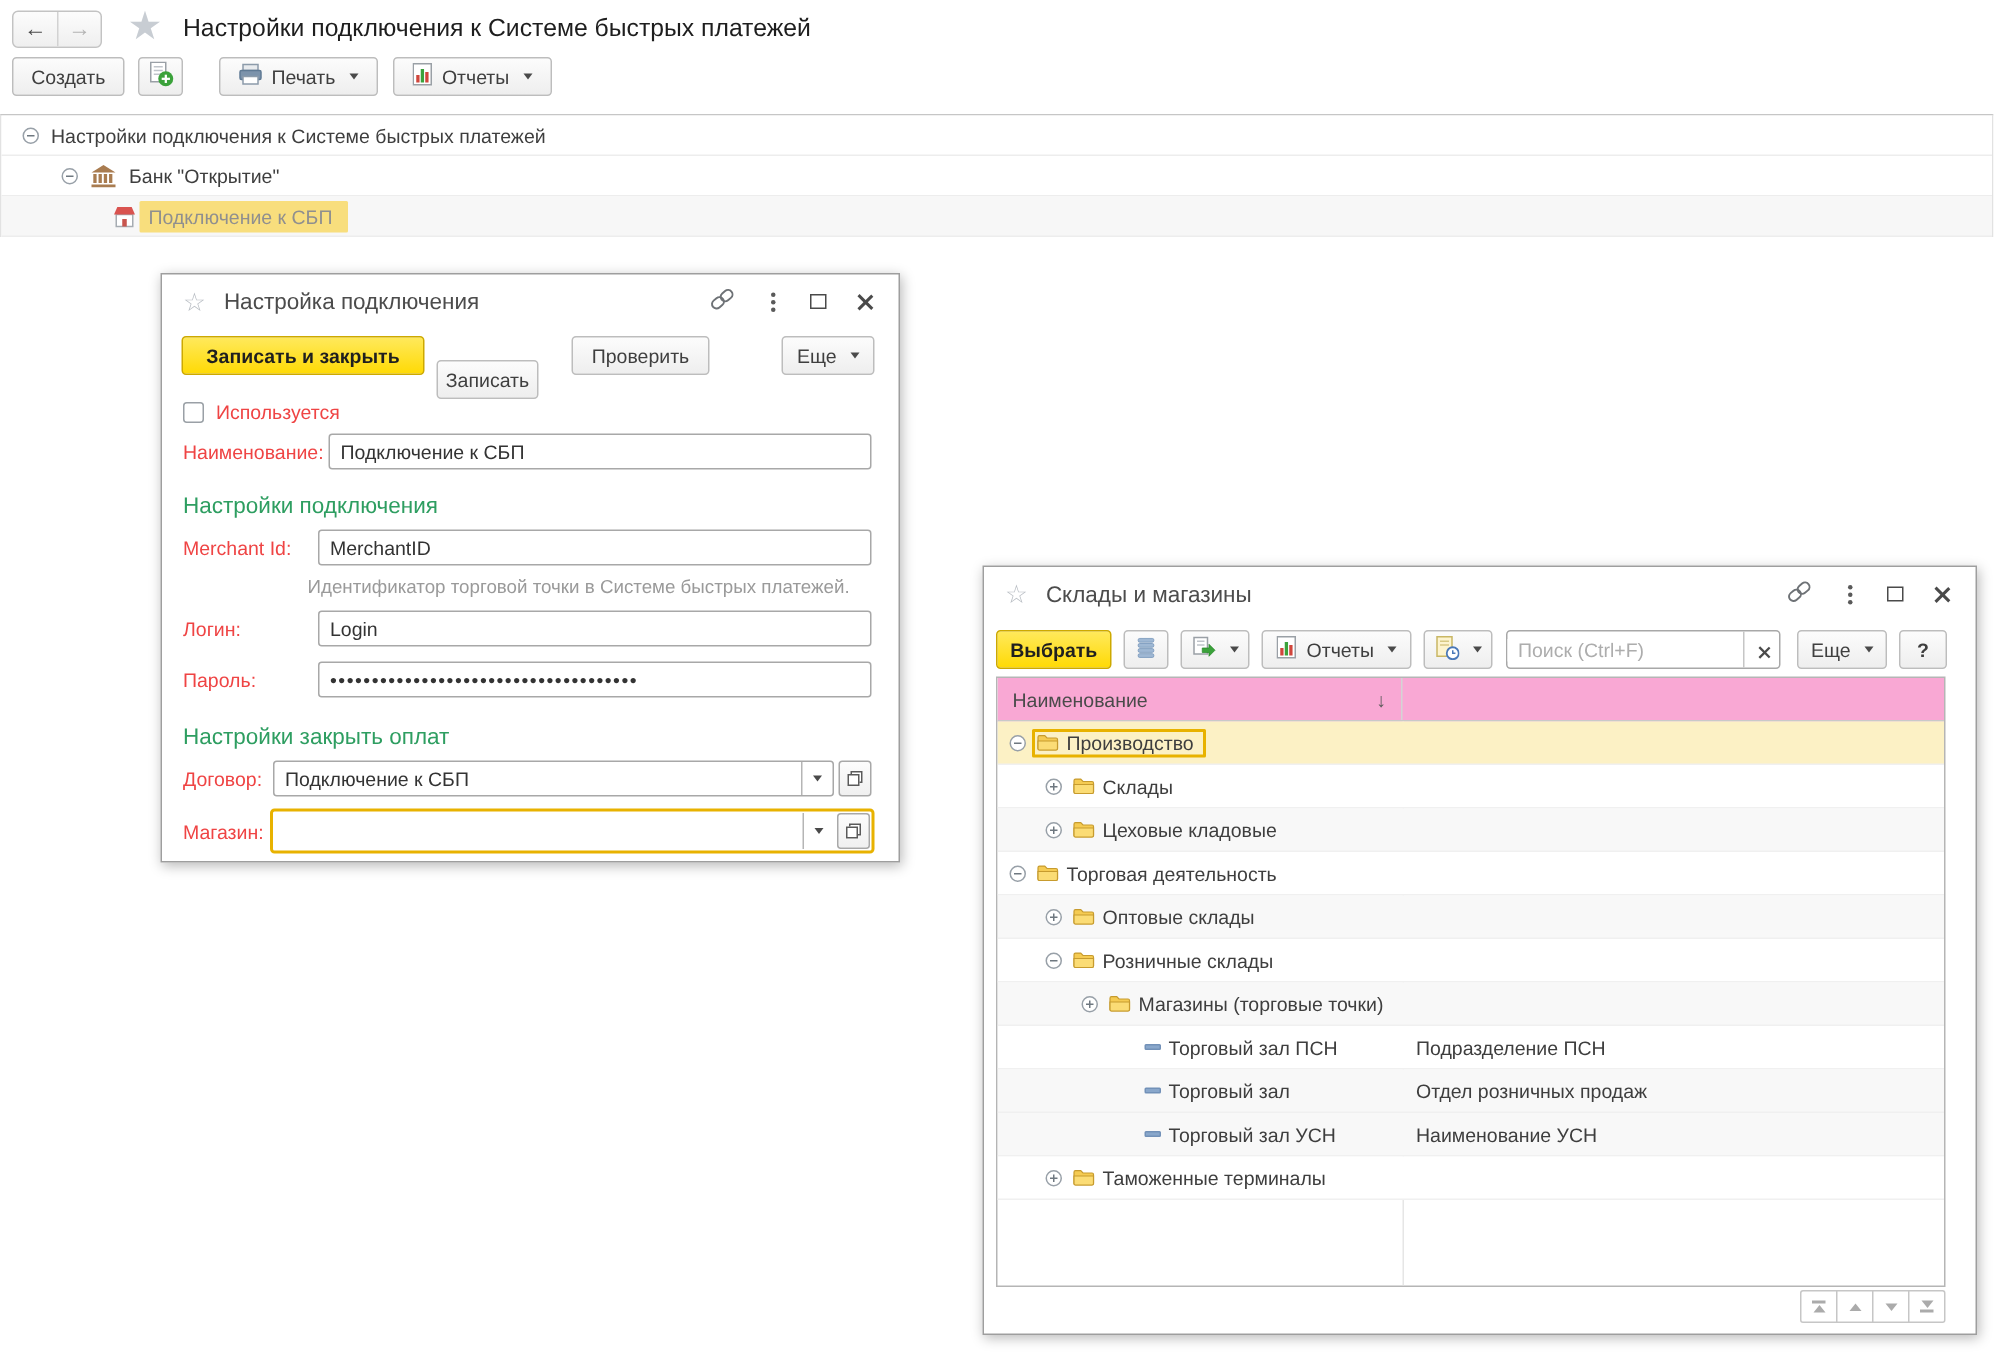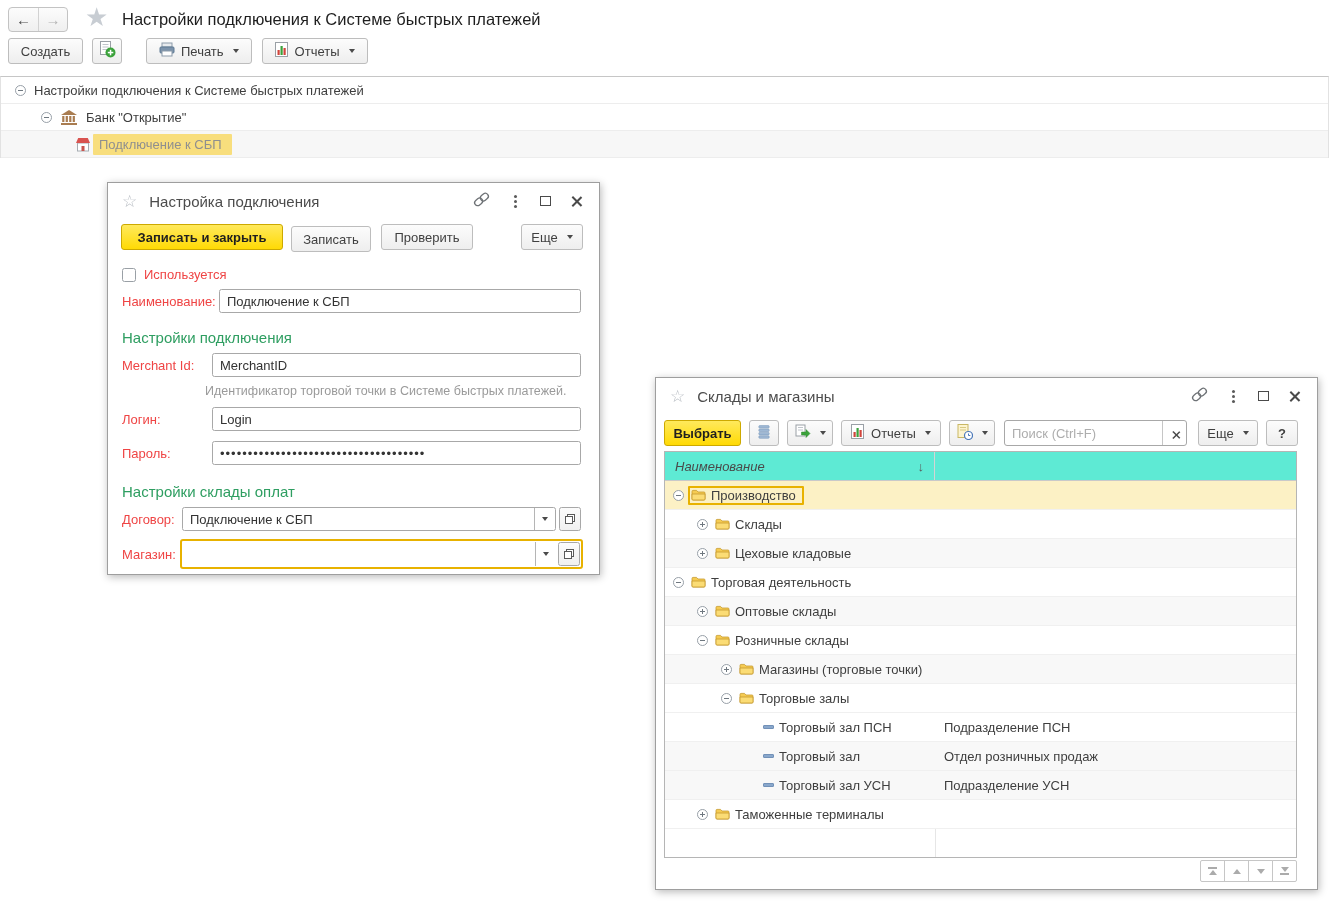--- a/index.html
+++ b/index.html
@@ -74,21 +74,21 @@
   #dlg1 .cmdbar { position:absolute; left:0; top:36px; width:100%; height:38px; }
   #dlg1 .row { position:absolute; display:flex; align-items:center; }
   
   #dlg2 { left:655px; top:377px; width:663px; height:513px; }
   #dlg2 .toolbar { position:absolute; left:8px; top:40px; right:8px; height:30px; display:flex; align-items:center; }
   .searchbox { display:flex; align-items:center; height:26px; width:183px; border:1px solid #A8A8A8; border-radius:3px; background:#fff; }
   .searchbox input { flex:1; min-width:0; border:none; outline:none; padding:0 7px; font:13px "Liberation Sans",sans-serif; color:#333; }
   .searchbox input::placeholder { color:#ADADAD; }
   .clearbtn { width:24px; align-self:stretch; border-left:1px solid #C6C6C6; display:flex; align-items:center; justify-content:center; color:#8A8A8A; font-size:13px; }
   .tbl { position:absolute; left:8px; top:73px; width:633px; height:407px; border:1px solid #B5B5B5; background:#fff; overflow:hidden; }
-  .thead { display:flex; height:29px; background:#5eead4; border-bottom:1px solid #C9C9C9; align-items:flex-end; color:#4A4A4A;font-style:italic; }
+  .thead { display:flex; height:29px; background:#f9a8d4; border-bottom:1px solid #C9C9C9; align-items:flex-end; color:#4A4A4A; }
   .thc1 { flex:0 0 270px; padding-left:10px; position:relative; height:100%; display:flex; align-items:center; border-right:1px solid #D4D4D4; }
   .sorticon { position:absolute; right:10px; color:#5A5A5A; }
   .thc2 { flex:1; padding-left:9px; }
   .colline { position:absolute; left:270px; top:29px; bottom:0; width:1px; background:#E6E6E6; }
   .trow { display:flex; align-items:center; height:29px; border-bottom:1px solid #F0F0F0; background:#fff; position:relative; }
   .trow.stripe { background:#F8F8F8; }
   .trow.sel { background:#FCF1C5; }
   .ncell { flex:0 0 270px; display:flex; align-items:center; height:100%; }
   .indent { display:inline-block; flex:0 0 auto; }
   .namebox { display:flex; align-items:center; gap:5px; padding:2px 8px 2px 3px; margin-left:4px; }
@@ -194,21 +194,21 @@
               <rect x="9" y="5.5" width="8.5" height="6" rx="3"></rect>
             </g>
           </svg></span>
       <span class="vdots"></span>
       <span class="maxicon"></span>
       <span class="xicon"></span>
     </span>
   </div>
   <div class="cmdbar">
     <button class="btn yellow" style="position:absolute;left:13px;top:5px;width:162px">Записать и закрыть</button>
-    <button class="btn" style="position:absolute;left:183px;top:7px;width:80px">Записать</button>
+    <button class="btn" style="position:absolute;left:183px;top:21px;width:68px">Записать</button>
     <button class="btn" style="position:absolute;left:273px;top:5px;width:92px">Проверить</button>
     <button class="btn" style="position:absolute;right:16px;top:5px;width:62px">
       <span>Еще</span>
         <span class="dd"></span>
     </button>
   </div>
 
   <div class="row" style="left:14px;top:84px;gap:8px">
     <span class="checkbox"></span>
     <span class="flabel">Используется</span>
@@ -238,21 +238,21 @@
     </span>
   </div>
 
   <div class="row" style="left:14px;top:258px;right:18px;height:24px">
     <span class="flabel">Пароль:</span>
     <span class="tfield" style="position:absolute;left:90px;right:0">
       <input style="letter-spacing: 1px;" value="•••••••••••••••••••••••••••••••••••••">
     </span>
   </div>
 
-  <div class="greenhdr" style="position:absolute;left:14px;top:300px">Настройки склады оплат</div>
+  <div class="greenhdr" style="position:absolute;left:14px;top:300px">Настройки закрыть оплат</div>
 
   <div class="row" style="left:14px;top:324px;right:18px;height:24px">
     <span class="flabel">Договор:</span>
     <span style="position:absolute;left:60px;right:0;display:flex;align-items:center">
       <span class="tfield" style="flex:1">
         <input value="Подключение к СБП" style="">
         <span class="choose">
             <span class="dd" style="margin:0"></span>
           </span>
       </span>
@@ -467,37 +467,20 @@
             <path d="M1 2.5 Q1 1.4 2 1.4 H5.5 L7 3 H13 Q14 3 14 4 V10 Q14 11 13 11 H2 Q1 11 1 10 Z" fill="#F5CB52" stroke="#C79B2E" stroke-width="0.8"></path>
             <path d="M1 5 H14 V10 Q14 11 13 11 H2 Q1 11 1 10 Z" fill="#FBDC75" stroke="#C79B2E" stroke-width="0.8"></path>
           </svg>
 
         </span>
         <span class="nlabel">Магазины (торговые точки)</span>
       </span>
     </div>
     <div class="dcell"></div>
   </div>
-        <div class="trow exp-minus icon-folder">
-    <div class="ncell">
-      <span class="indent" style="width: 56px;"></span>
-      <span class="expander"></span>
-      <span class="namebox">
-        <span class="ricon" style="display:inline-flex;align-items:center">
-          <svg class="i-folder" width="15" height="12" viewBox="0 0 15 12">
-            <path d="M1 2.5 Q1 1.4 2 1.4 H5.5 L7 3 H13 Q14 3 14 4 V10 Q14 11 13 11 H2 Q1 11 1 10 Z" fill="#F5CB52" stroke="#C79B2E" stroke-width="0.8"></path>
-            <path d="M1 5 H14 V10 Q14 11 13 11 H2 Q1 11 1 10 Z" fill="#FBDC75" stroke="#C79B2E" stroke-width="0.8"></path>
-          </svg>
-
-        </span>
-        <span class="nlabel">Торговые залы</span>
-      </span>
-    </div>
-    <div class="dcell"></div>
-  </div>
         <div class="trow exp-none icon-item">
     <div class="ncell">
       <span class="indent" style="width: 80px;"></span>
       <span class="expander"></span>
       <span class="namebox">
         <span class="ricon" style="display:inline-flex;align-items:center">
 
           <span class="i-dash"></span>
         </span>
         <span class="nlabel">Торговый зал ПСН</span>
@@ -524,21 +507,21 @@
       <span class="indent" style="width: 80px;"></span>
       <span class="expander"></span>
       <span class="namebox">
         <span class="ricon" style="display:inline-flex;align-items:center">
 
           <span class="i-dash"></span>
         </span>
         <span class="nlabel">Торговый зал УСН</span>
       </span>
     </div>
-    <div class="dcell">Подразделение УСН</div>
+    <div class="dcell">Наименование УСН</div>
   </div>
         <div class="trow exp-plus icon-folder">
     <div class="ncell">
       <span class="indent" style="width: 32px;"></span>
       <span class="expander"></span>
       <span class="namebox">
         <span class="ricon" style="display:inline-flex;align-items:center">
           <svg class="i-folder" width="15" height="12" viewBox="0 0 15 12">
             <path d="M1 2.5 Q1 1.4 2 1.4 H5.5 L7 3 H13 Q14 3 14 4 V10 Q14 11 13 11 H2 Q1 11 1 10 Z" fill="#F5CB52" stroke="#C79B2E" stroke-width="0.8"></path>
             <path d="M1 5 H14 V10 Q14 11 13 11 H2 Q1 11 1 10 Z" fill="#FBDC75" stroke="#C79B2E" stroke-width="0.8"></path>

